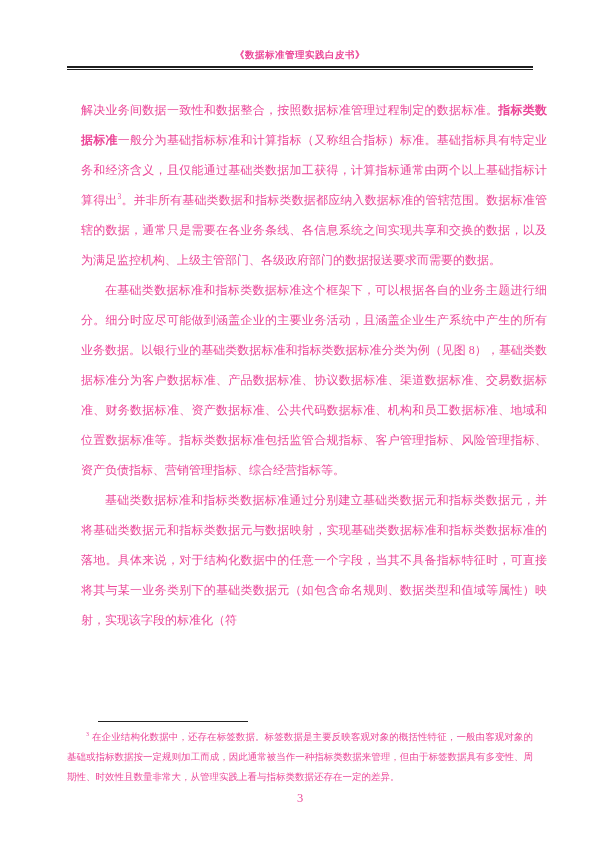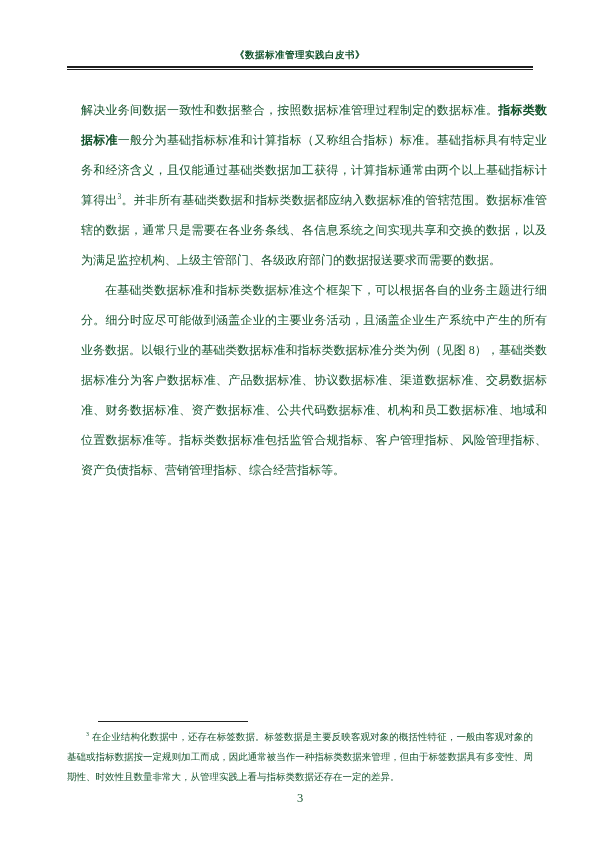--- a/index.html
+++ b/index.html
@@ -1,21 +1,21 @@
 <!DOCTYPE html>
 <html><head>
 <meta charset="utf-8">
 <style>
   html, body { margin: 0; padding: 0; background: #ffffff; }
   .page {
     position: relative;
     width: 600px;
     height: 848px;
     background: #ffffff;
-    color: #14532d;
+    color: #ec4899;
     font-family: "Liberation Serif", "DejaVu Serif", serif;
     overflow: hidden;
   }
   .header-title {
     position: absolute;
     top: 49px;
     left: 0;
     width: 100%;
     text-align: center;
     font-size: 9.5px;
@@ -84,20 +84,21 @@
 
 <div class="page">
 
   <div class="header-title">《数据标准管理实践白皮书》</div>
 
   <div class="header-rule"></div>
 
   <div class="body-text">
     <p><span>解决业务间数据一致性和数据整合，按照数据标准管理过程制定的数据标准。</span><b>指标类数据标准</b><span>一般分为基础指标标准和计算指标（又称组合指标）标准。基础指标具有特定业务和经济含义，且仅能通过基础类数据加工获得，计算指标通常由两个以上基础指标计算得出</span><sup>3</sup><span>。并非所有基础类数据和指标类数据都应纳入数据标准的管辖范围。数据标准管辖的数据，通常只是需要在各业务条线、各信息系统之间实现共享和交换的数据，以及为满足监控机构、上级主管部门、各级政府部门的数据报送要求而需要的数据。</span></p>
     <p class="indent"><span>在基础类数据标准和指标类数据标准这个框架下，可以根据各自的业务主题进行细分。细分时应尽可能做到涵盖企业的主要业务活动，且涵盖企业生产系统中产生的所有业务数据。以银行业的基础类数据标准和指标类数据标准分类为例（见图 8），基础类数据标准分为客户数据标准、产品数据标准、协议数据标准、渠道数据标准、交易数据标准、财务数据标准、资产数据标准、公共代码数据标准、机构和员工数据标准、地域和位置数据标准等。指标类数据标准包括监管合规指标、客户管理指标、风险管理指标、资产负债指标、营销管理指标、综合经营指标等。</span></p>
+    <p class="indent"><span>基础类数据标准和指标类数据标准通过分别建立基础类数据元和指标类数据元，并将基础类数据元和指标类数据元与数据映射，实现基础类数据标准和指标类数据标准的落地。具体来说，对于结构化数据中的任意一个字段，当其不具备指标特征时，可直接将其与某一业务类别下的基础类数据元（如包含命名规则、数据类型和值域等属性）映射，实现该字段的标准化（符</span></p>
   </div>
 
   <div class="footnote-sep"></div>
 
   <div class="footnote">
     <sup>3</sup><span>在企业结构化数据中，还存在标签数据。标签数据是主要反映客观对象的概括性特征，一般由客观对象的基础或指标数据按一定规则加工而成，因此通常被当作一种指标类数据来管理，但由于标签数据具有多变性、周期性、时效性且数量非常大，从管理实践上看与指标类数据还存在一定的差异。</span>
   </div>
 
   <div class="page-number">3</div>
 

